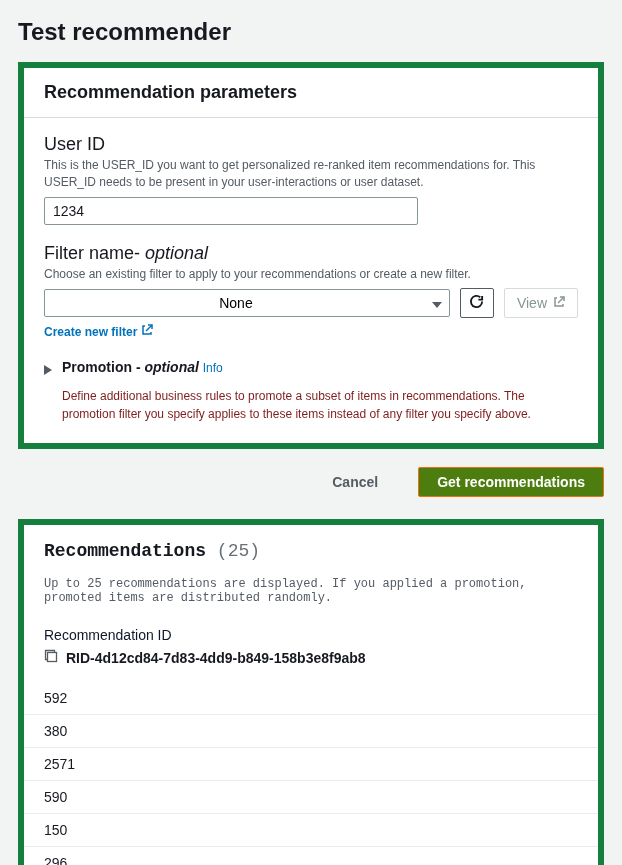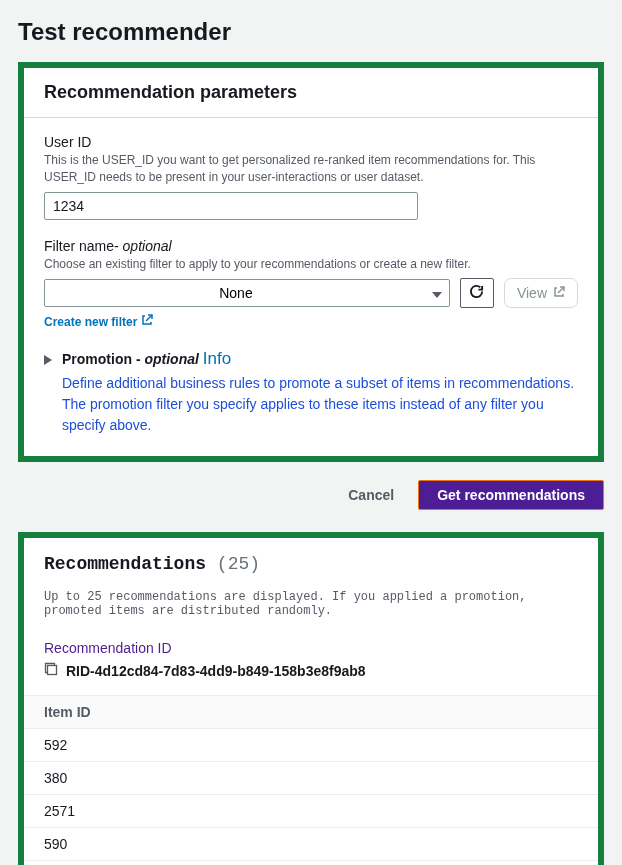--- a/index.html
+++ b/index.html
@@ -32,21 +32,21 @@
     font-size: 18px;
     font-weight: 700;
   }
   .panel-body {
     padding: 16px 20px 20px 20px;
   }
   .field {
     margin-bottom: 18px;
   }
   .field-label {
-    font-size: 14px;
+    font-size: 18px;
     font-weight: 400;
     color: #16191f;
     margin-bottom: 2px;
   }
   .field-desc {
     font-size: 12px;
     color: #545b64;
     line-height: 1.4;
     margin-bottom: 6px;
   }
@@ -92,21 +92,21 @@
     background: #fff;
     display: flex;
     align-items: center;
     justify-content: center;
     cursor: pointer;
   }
   .view-btn {
     height: 30px;
     padding: 0 12px;
     border: 1px solid #d5dbdb;
-    border-radius: 7px;
+    border-radius: 2px;
     background: #fff;
     color: #879596;
     display: flex;
     align-items: center;
     gap: 6px;
     font-size: 14px;
     cursor: default;
   }
   .link {
     color: #0073bb;
@@ -135,46 +135,46 @@
     cursor: pointer;
   }
   .expand-content .exp-title {
     font-weight: 700;
     font-size: 14px;
   }
   .expand-content .exp-title .optional { font-weight: 700; }
   .info-link {
     color: #0073bb;
     font-weight: 400;
-    font-size: 17px;
+    font-size: 12px;
     cursor: pointer;
   }
   .exp-desc {
-    font-size: 14px;
-    color: #1d4ed8;
+    font-size: 12px;
+    color: #7f1d1d;
     line-height: 1.5;
-    margin-top: 4px;
+    margin-top: 12px;
   }
   .actions {
     display: flex;
     justify-content: flex-end;
-    gap: 8px;
+    gap: 24px;
     margin-bottom: 22px;
   }
   .btn-cancel {
     background: transparent;
     border: none;
     color: #545b64;
     font-weight: 700;
     font-size: 14px;
     padding: 6px 16px;
     cursor: pointer;
   }
   .btn-primary {
-    background: #4c1d95;
+    background: #4d7c0f;
     border: 1px solid #ec7211;
     color: #fff;
     font-weight: 700;
     font-size: 14px;
     padding: 6px 18px;
     border-radius: 2px;
     cursor: pointer;
   }
   .rec-header {
     padding: 16px 20px 12px 20px;
@@ -193,21 +193,21 @@
   .rec-sub {
     font-size: 12px;
     color: #545b64;
     margin-top: 16px;
   }
   .rec-id-block {
     padding: 10px 20px 16px 20px;
   }
   .rec-id-label {
     font-size: 14px;
-    color: #4c1d95;
+    color: #0f172a;
     margin-bottom: 6px;
   }
   .rec-id-value {
     display: flex;
     align-items: center;
     gap: 8px;
     font-size: 14px;
     font-weight: 600;
   }
   .copy-icon { cursor: pointer; }
@@ -327,21 +327,20 @@
         <span class="copy-icon">
           <svg width="14" height="14" viewBox="0 0 14 14" fill="none" stroke="#545b64" stroke-width="1.3">
               <rect x="3.5" y="3.5" width="9" height="9"></rect>
               <path d="M3.5 10.5h-2v-9h9v2"></path>
             </svg>
         </span>
         <span>RID-4d12cd84-7d83-4dd9-b849-158b3e8f9ab8</span>
       </div>
     </div>
 
-    <div class="table-header">Item ID</div>
     <div id="items-container">
         <div class="table-row">592</div>
         <div class="table-row">380</div>
         <div class="table-row">2571</div>
         <div class="table-row">590</div>
         <div class="table-row">150</div>
         <div class="table-row">296</div>
       </div>
   </div>
 </div>

